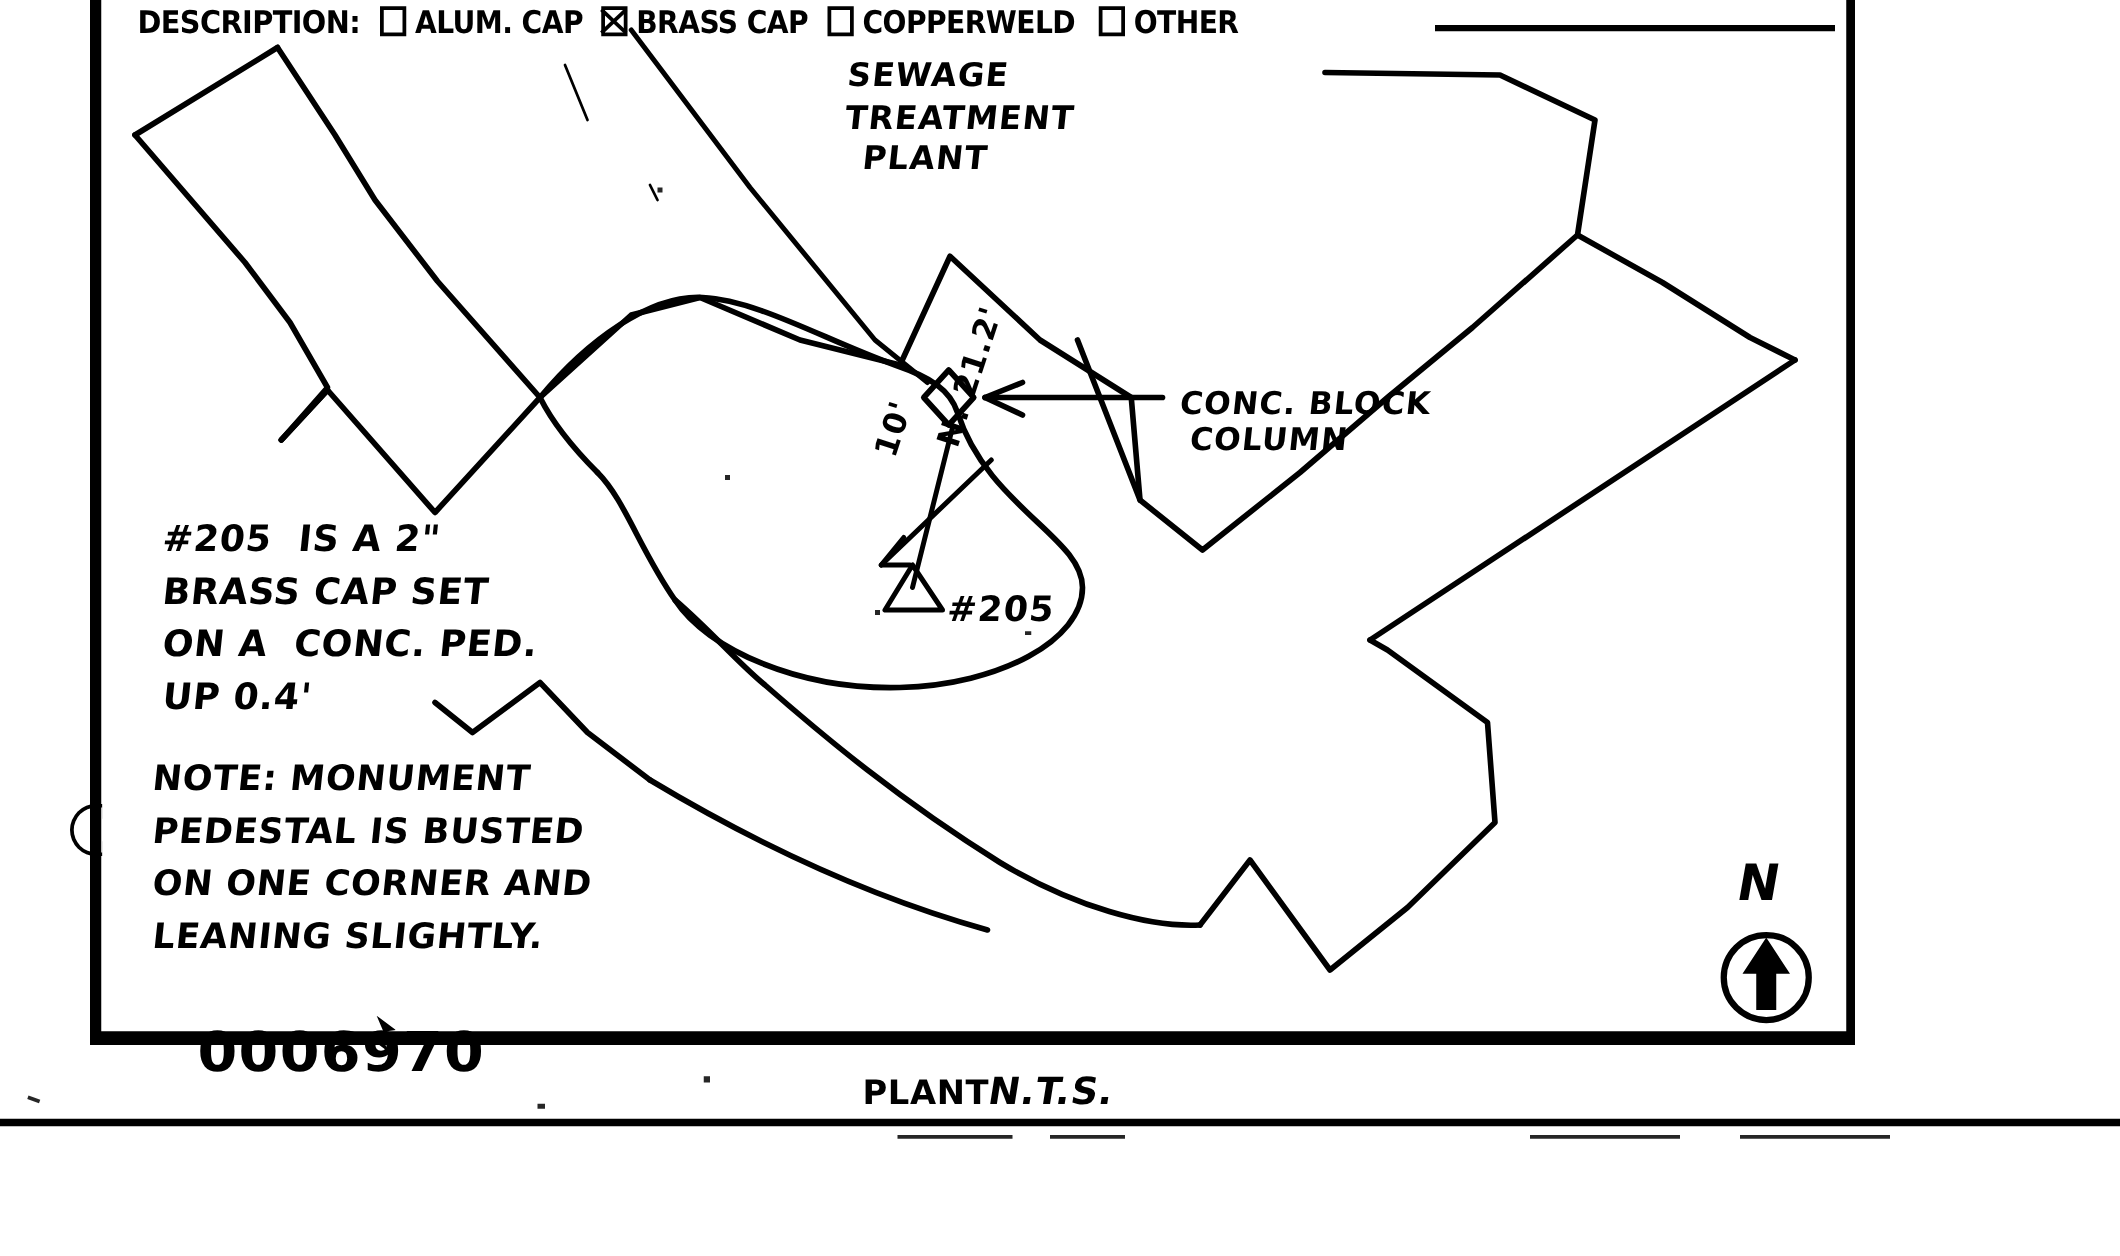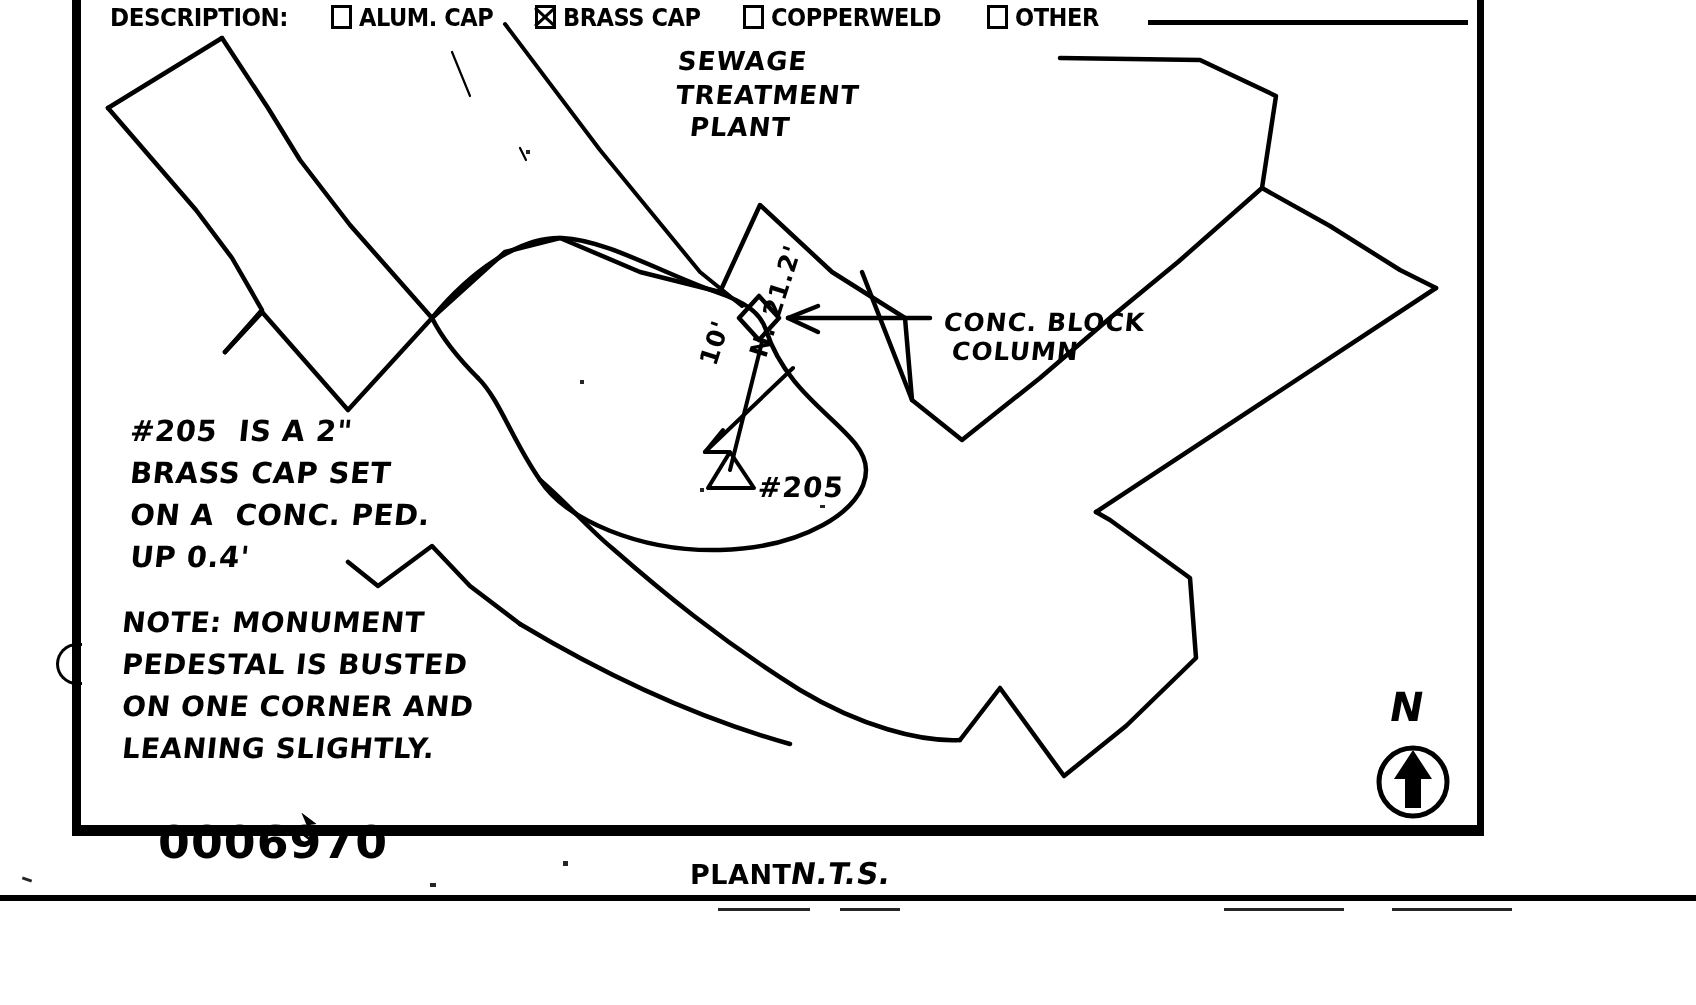--- a/index.html
+++ b/index.html
@@ -49,21 +49,21 @@
     font-weight: bold;
     font-size: 25px;
     letter-spacing: -0.5px;
     color: #000;
     transform: scaleX(0.92);
     transform-origin: left center;
   }
   .desc-opt {
     display: flex;
     align-items: center;
-    margin-left: 27px;
+    margin-left: 0;
     text-align: right;
   }
   .cbox {
     position: relative;
     width: 21px;
     height: 24px;
     border: 3px solid #000;
     box-sizing: border-box;
     margin-right: 7px;
     flex: 0 0 auto;

